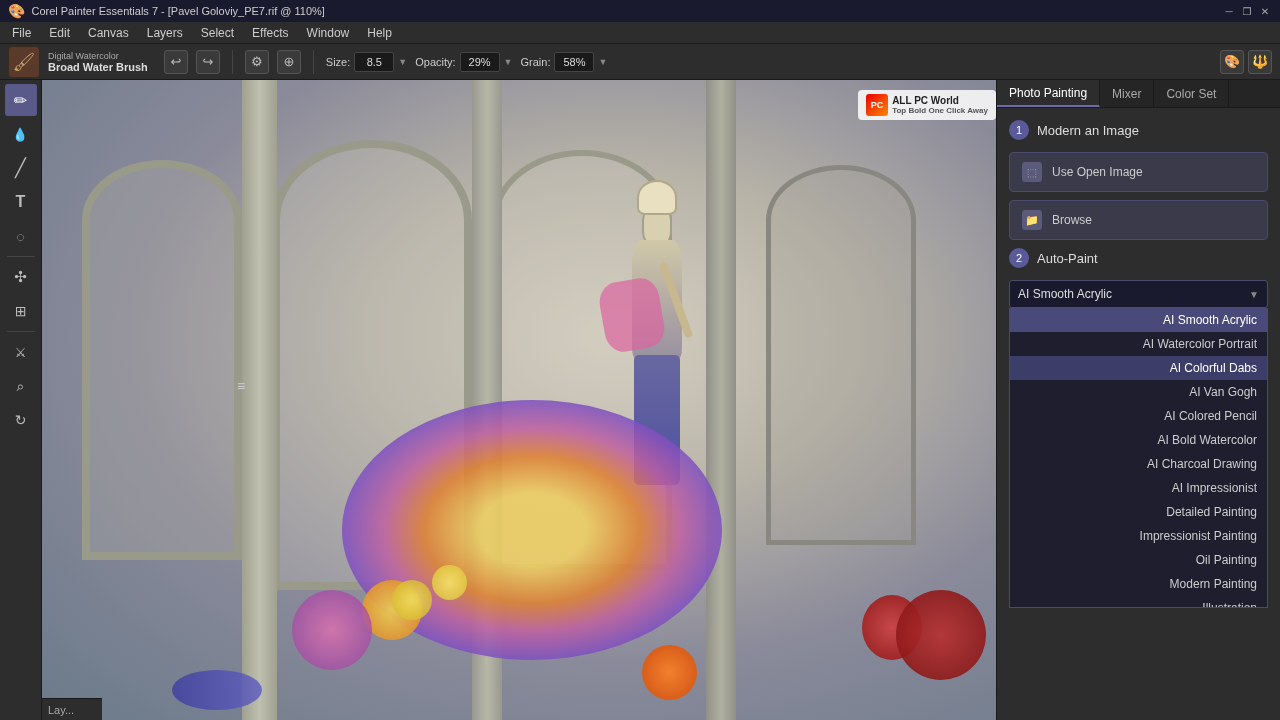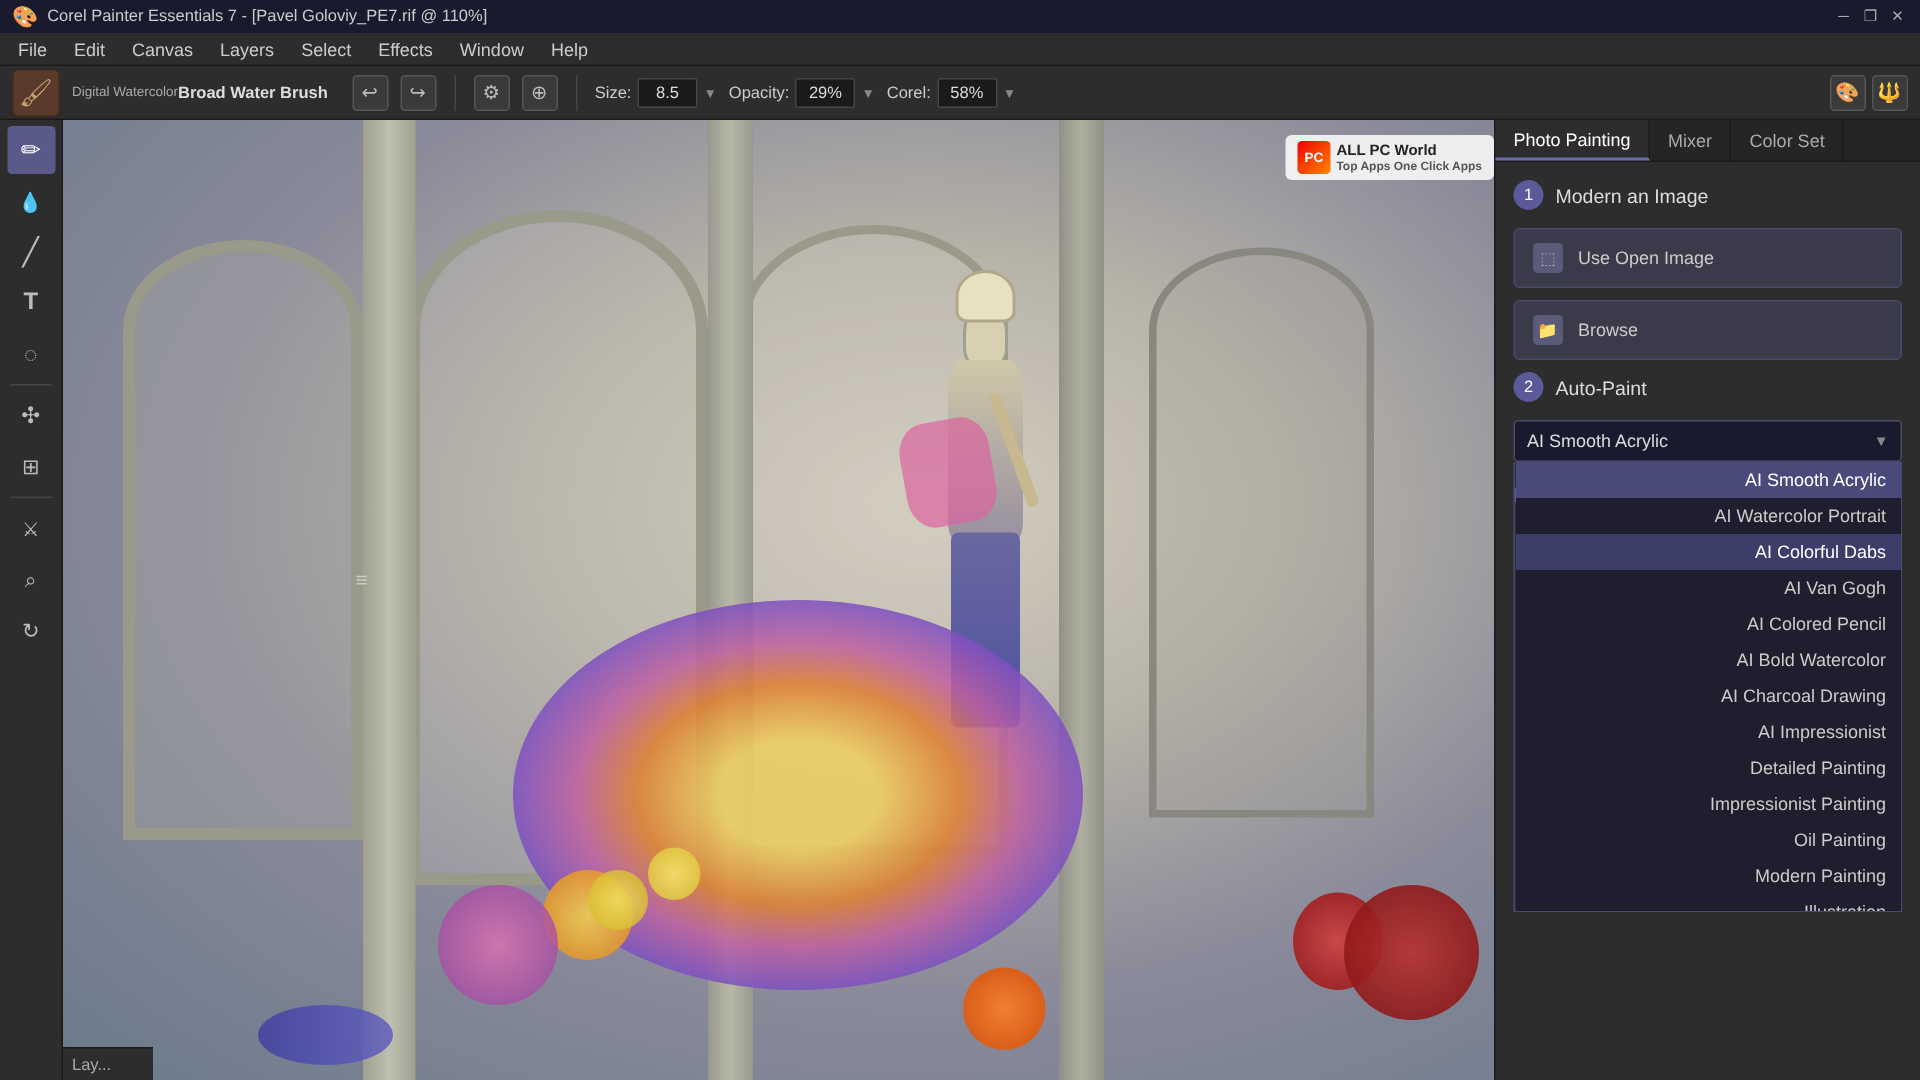--- a/index.html
+++ b/index.html
@@ -158,21 +158,21 @@
       background: #2d2d2d;
       border-bottom: 1px solid #1a1a1a;
       display: flex;
       align-items: center;
       padding: 0 8px;
       gap: 8px;
       flex-shrink: 0;
     }
     .brush-info {
       display: flex;
-      flex-direction: row;
+      flex-direction: column;
       justify-content: flex-start;
       margin-right: 8px;
     }
     .brush-name { font-size: 9px; color: #aaa; }
     .brush-type { font-size: 11px; color: #ddd; font-weight: bold; }
     .tool-option-group {
       display: flex;
       align-items: center;
       gap: 4px;
       font-size: 11px;
@@ -413,21 +413,21 @@
     <span style="font-size:9px;color:#888;">▼</span>
   </div>
 
   <div class="tool-option-group">
     <span>Opacity:</span>
     <input class="option-input" value="29%" style="">
     <span style="font-size:9px;color:#888;">▼</span>
   </div>
 
   <div class="tool-option-group">
-    <span>Corel:</span>
+    <span>Grain:</span>
     <input class="option-input" value="58%" style="">
     <span style="font-size:9px;color:#888;">▼</span>
   </div>
 
   <div style="margin-left:auto;display:flex;gap:4px;">
     <div class="option-icon-btn">🎨</div>
     <div class="option-icon-btn">🔱</div>
   </div>
 </div>
 
@@ -494,21 +494,21 @@
 
       <div style="position:absolute;left:195px;top:298px;color:#ccc;font-size:14px;cursor:pointer;z-index:10;">≡</div>
     </div>
 
     <div class="watermark">
       <div class="watermark-logo">
         <span>PC</span>
       </div>
       <div>
         <div style="font-size:10px;font-weight:bold;color:#222;">ALL PC World</div>
-        <div style="font-size:8px;color:#555;">Top Apps One Click Apps</div>
+        <div style="font-size:8px;color:#555;">Top Bold One Click Away</div>
       </div>
     </div>
 
     <div id="layers-partial" style="position:absolute;bottom:0;left:0;width:60px;background:#2d2d2d;border-top:1px solid #1a1a1a;height:22px;display:flex;align-items:center;padding:0 6px;">
       <span>Lay...</span>
     </div>
   </div>
 
   <div id="right-panel">
 

